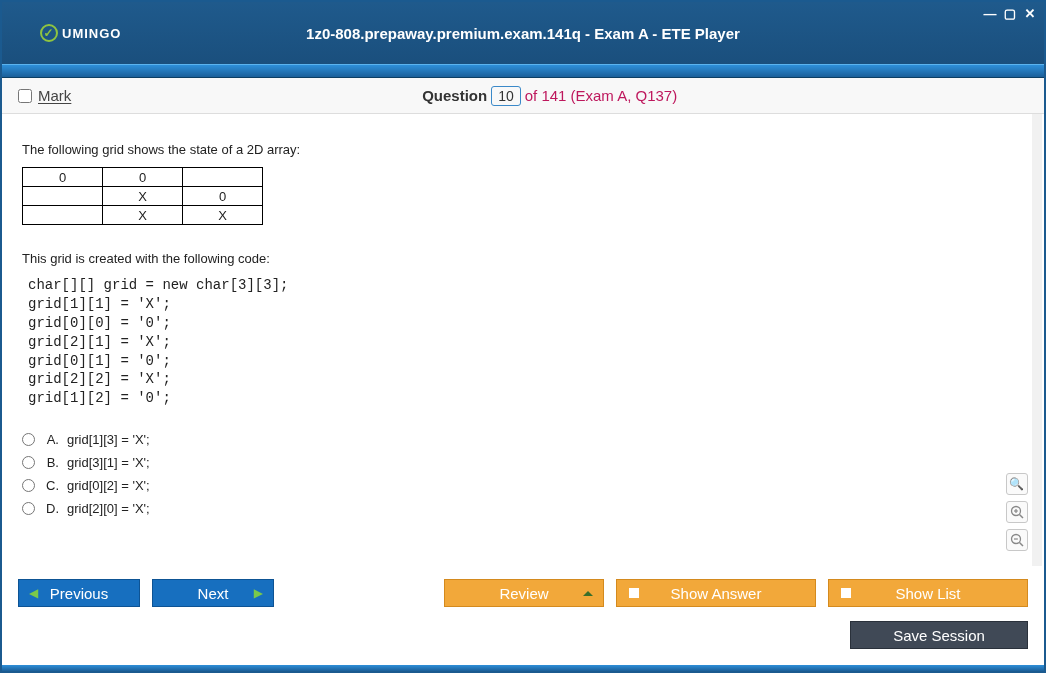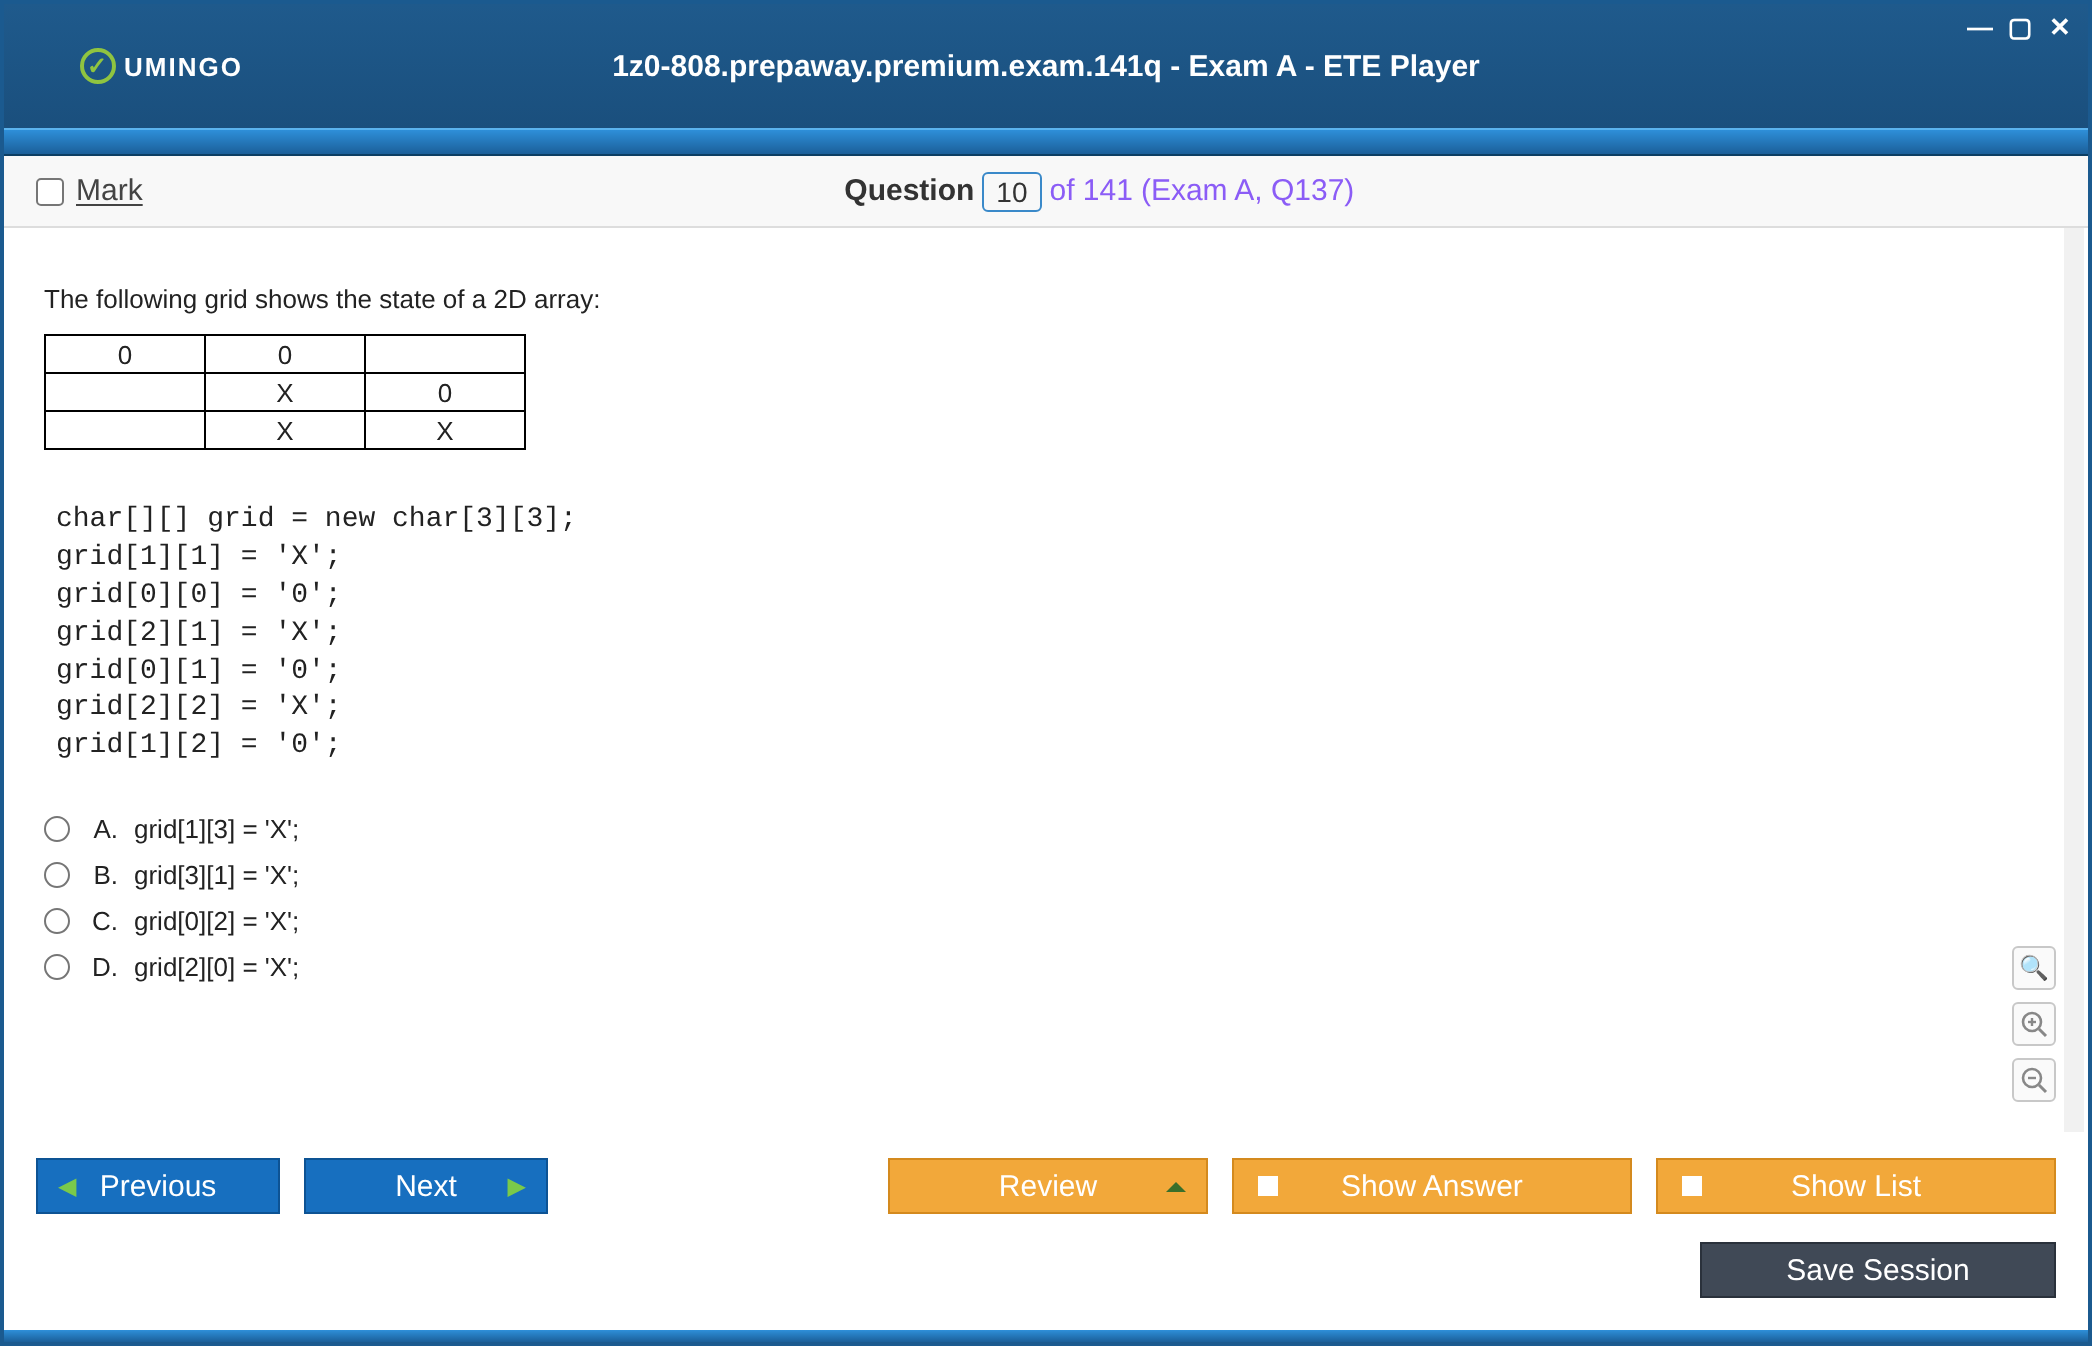--- a/index.html
+++ b/index.html
@@ -18,21 +18,21 @@
 .band { height:14px; background:linear-gradient(#2e8fd9,#1b5f99); border-top:1px solid #5bb3ee; border-bottom:1px solid #0c3e63; }
 
 
 .qheader { height:36px; background:#f8f8f8; border-bottom:1px solid #ddd; display:flex; align-items:center; padding:0 16px; font-size:15px; color:#444; }
 .qheader .mark { display:flex; align-items:center; gap:6px; }
 .qheader .mark input { width:14px; height:14px; }
 .qheader .mark span { text-decoration:underline; text-underline-offset:2px; }
 .qheader .qcenter { flex:1; display:flex; align-items:center; justify-content:center; gap:4px; }
 .qheader .qbold { font-weight:700; color:#333; }
 .qheader .qnum { border:1px solid #3a89c9; border-radius:3px; padding:1px 6px; color:#333; font-weight:400; font-size:14px; }
-.qheader .qlight { color:#8b5cf6; }
+.qheader .qlight { color:#be185d; }
 
 
 .content { position:absolute; top:112px; left:2px; right:2px; bottom:105px; overflow-y:auto; padding:28px 18px 8px 18px; font-size:13px; color:#222; }
 .content p { margin-bottom:10px; }
 .gridtbl { border-collapse:collapse; margin:6px 0 26px 0; }
 .gridtbl td { border:1px solid #000; width:80px; height:19px; text-align:center; font-size:13px; }
 .code { font-family:"Courier New",monospace; font-size:14px; margin:8px 0 24px 6px; line-height:1.35; white-space:pre; }
 .answers { margin-top:14px; }
 .answers .ans { display:flex; align-items:center; gap:8px; margin-bottom:8px; font-size:13px; }
 .answers .ans input { width:13px; height:13px; flex-shrink:0; }
@@ -106,20 +106,21 @@
           <td>X</td>
           <td>0</td>
         </tr>
     <tr>
           <td></td>
           <td>X</td>
           <td>X</td>
         </tr>
   </tbody>
     </table>
+  <p>This grid is created with the following code:</p>
   <div class="code">char[][] grid = new char[3][3];
 grid[1][1] = 'X';
 grid[0][0] = '0';
 grid[2][1] = 'X';
 grid[0][1] = '0';
 grid[2][2] = 'X';
 grid[1][2] = '0';</div>
   <div class="answers">
     <label class="ans">
       <input type="radio" name="a" style="">

